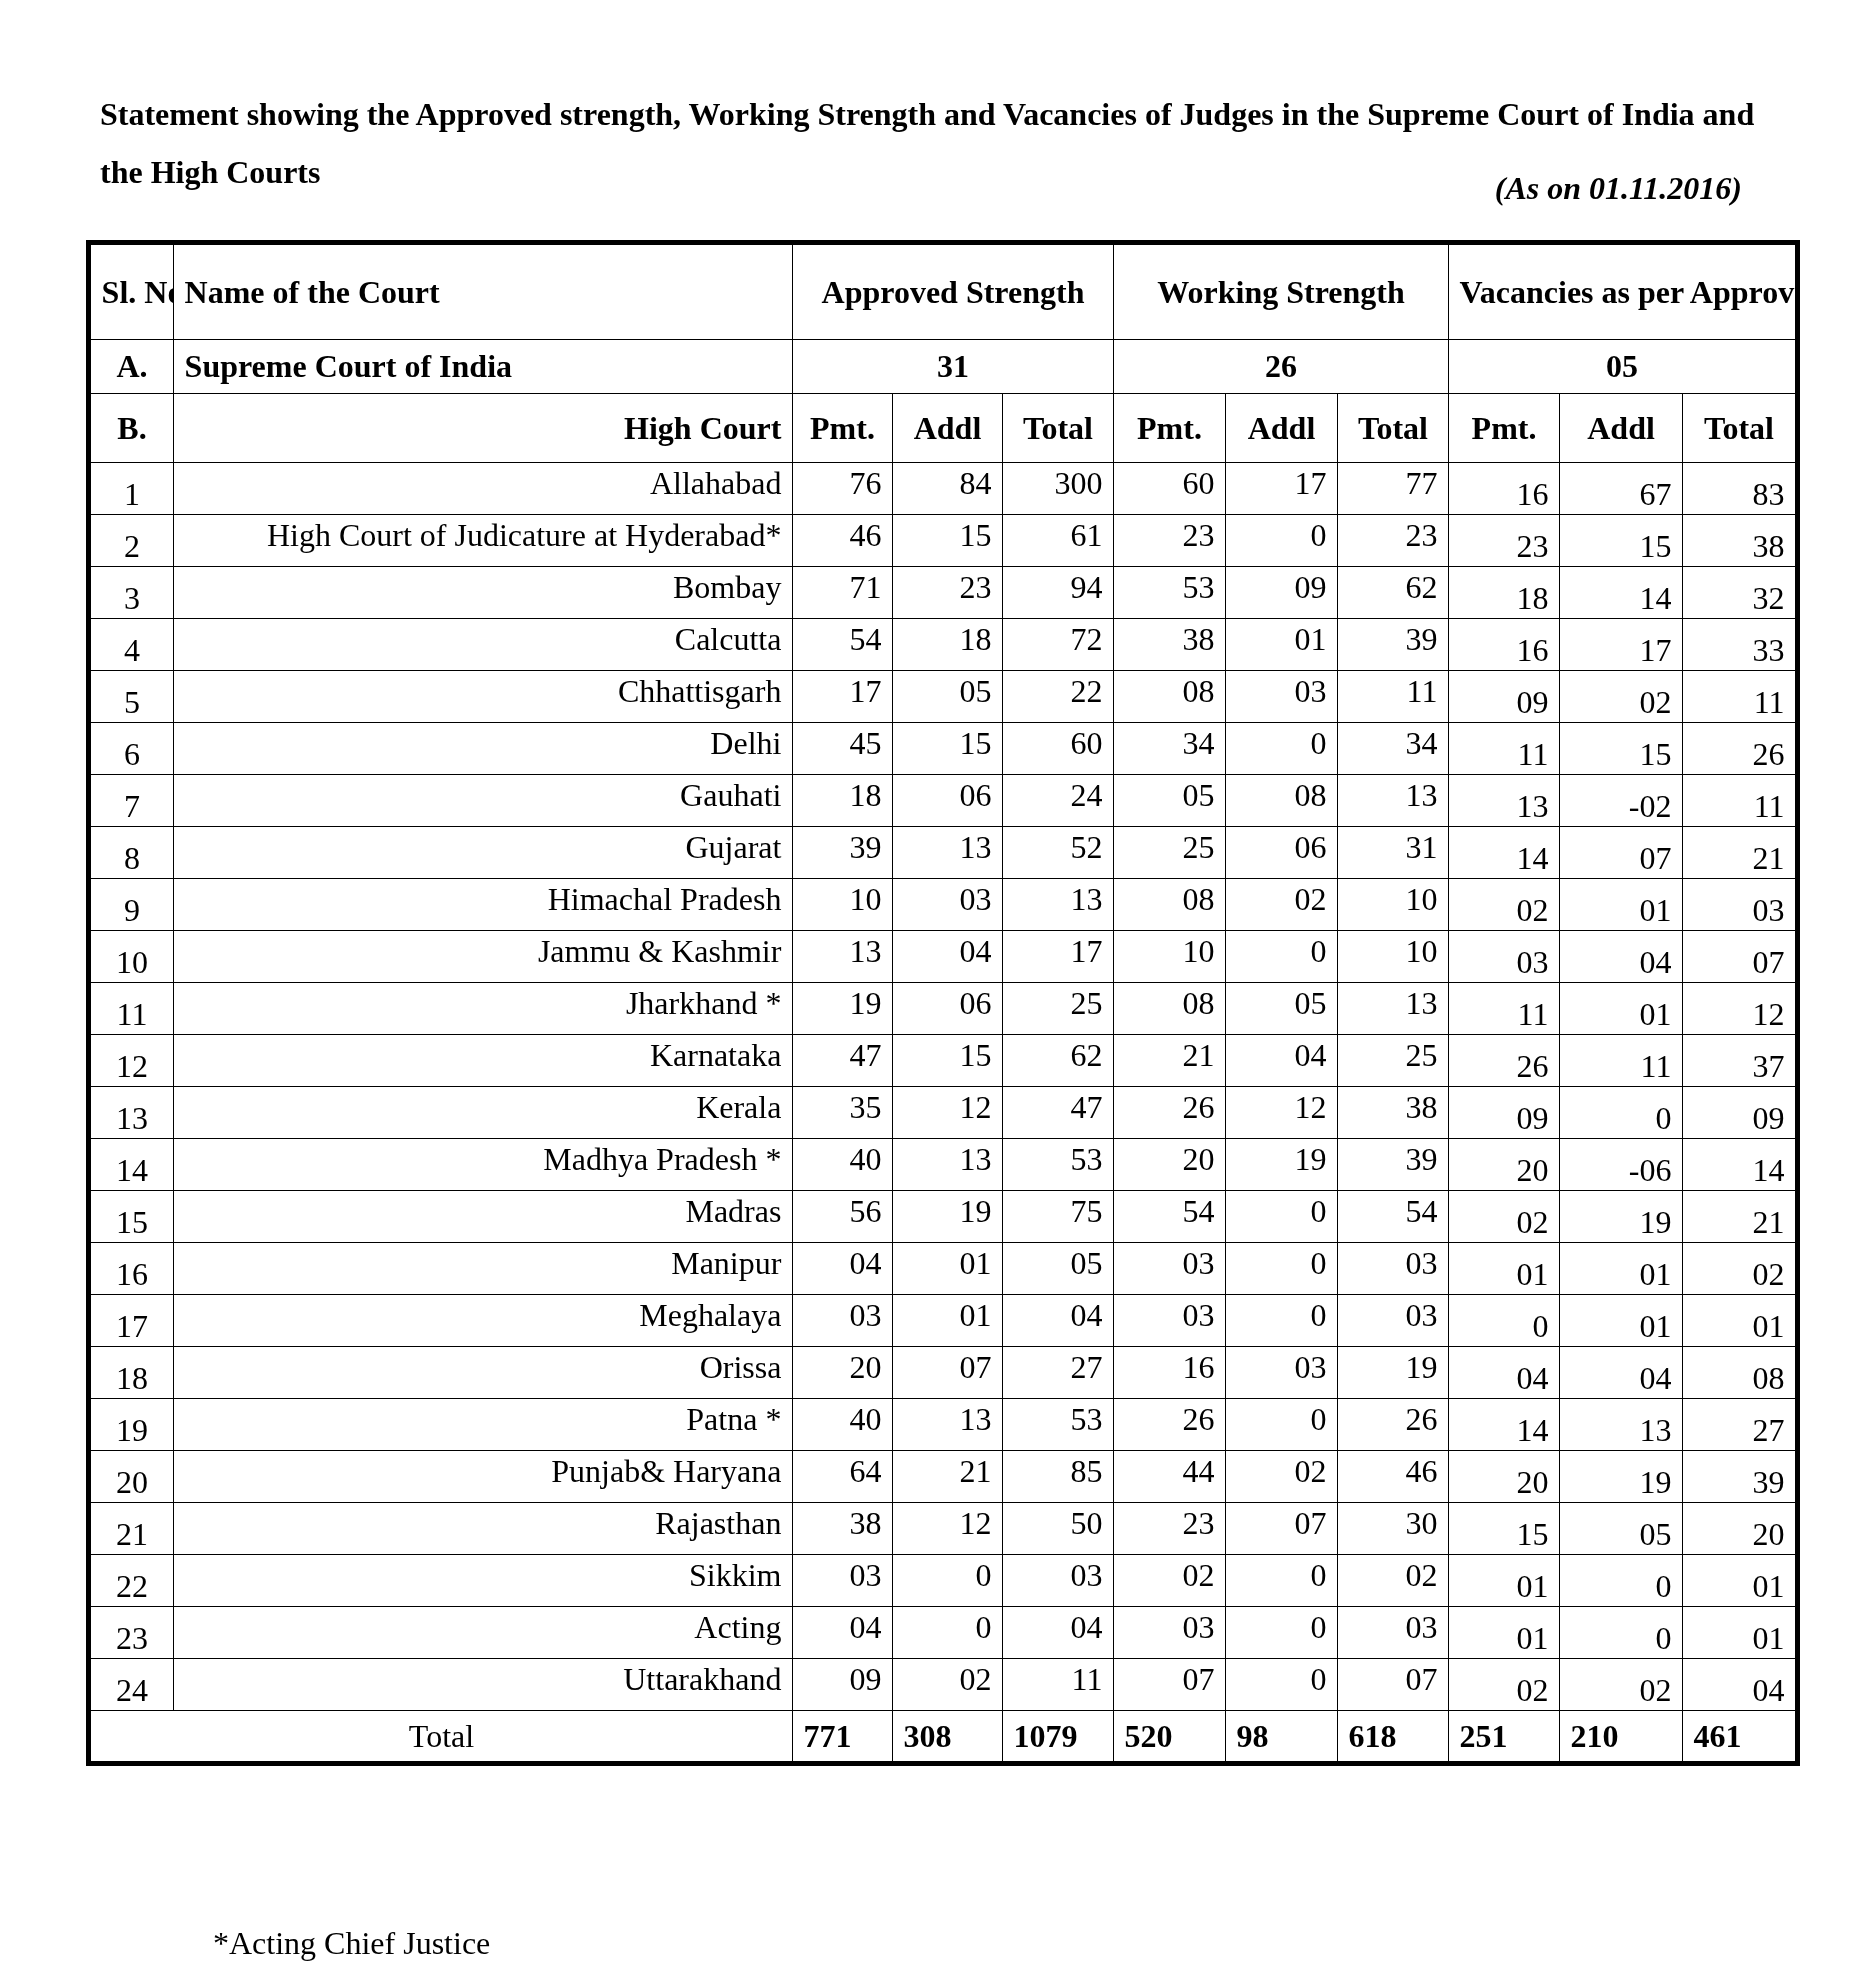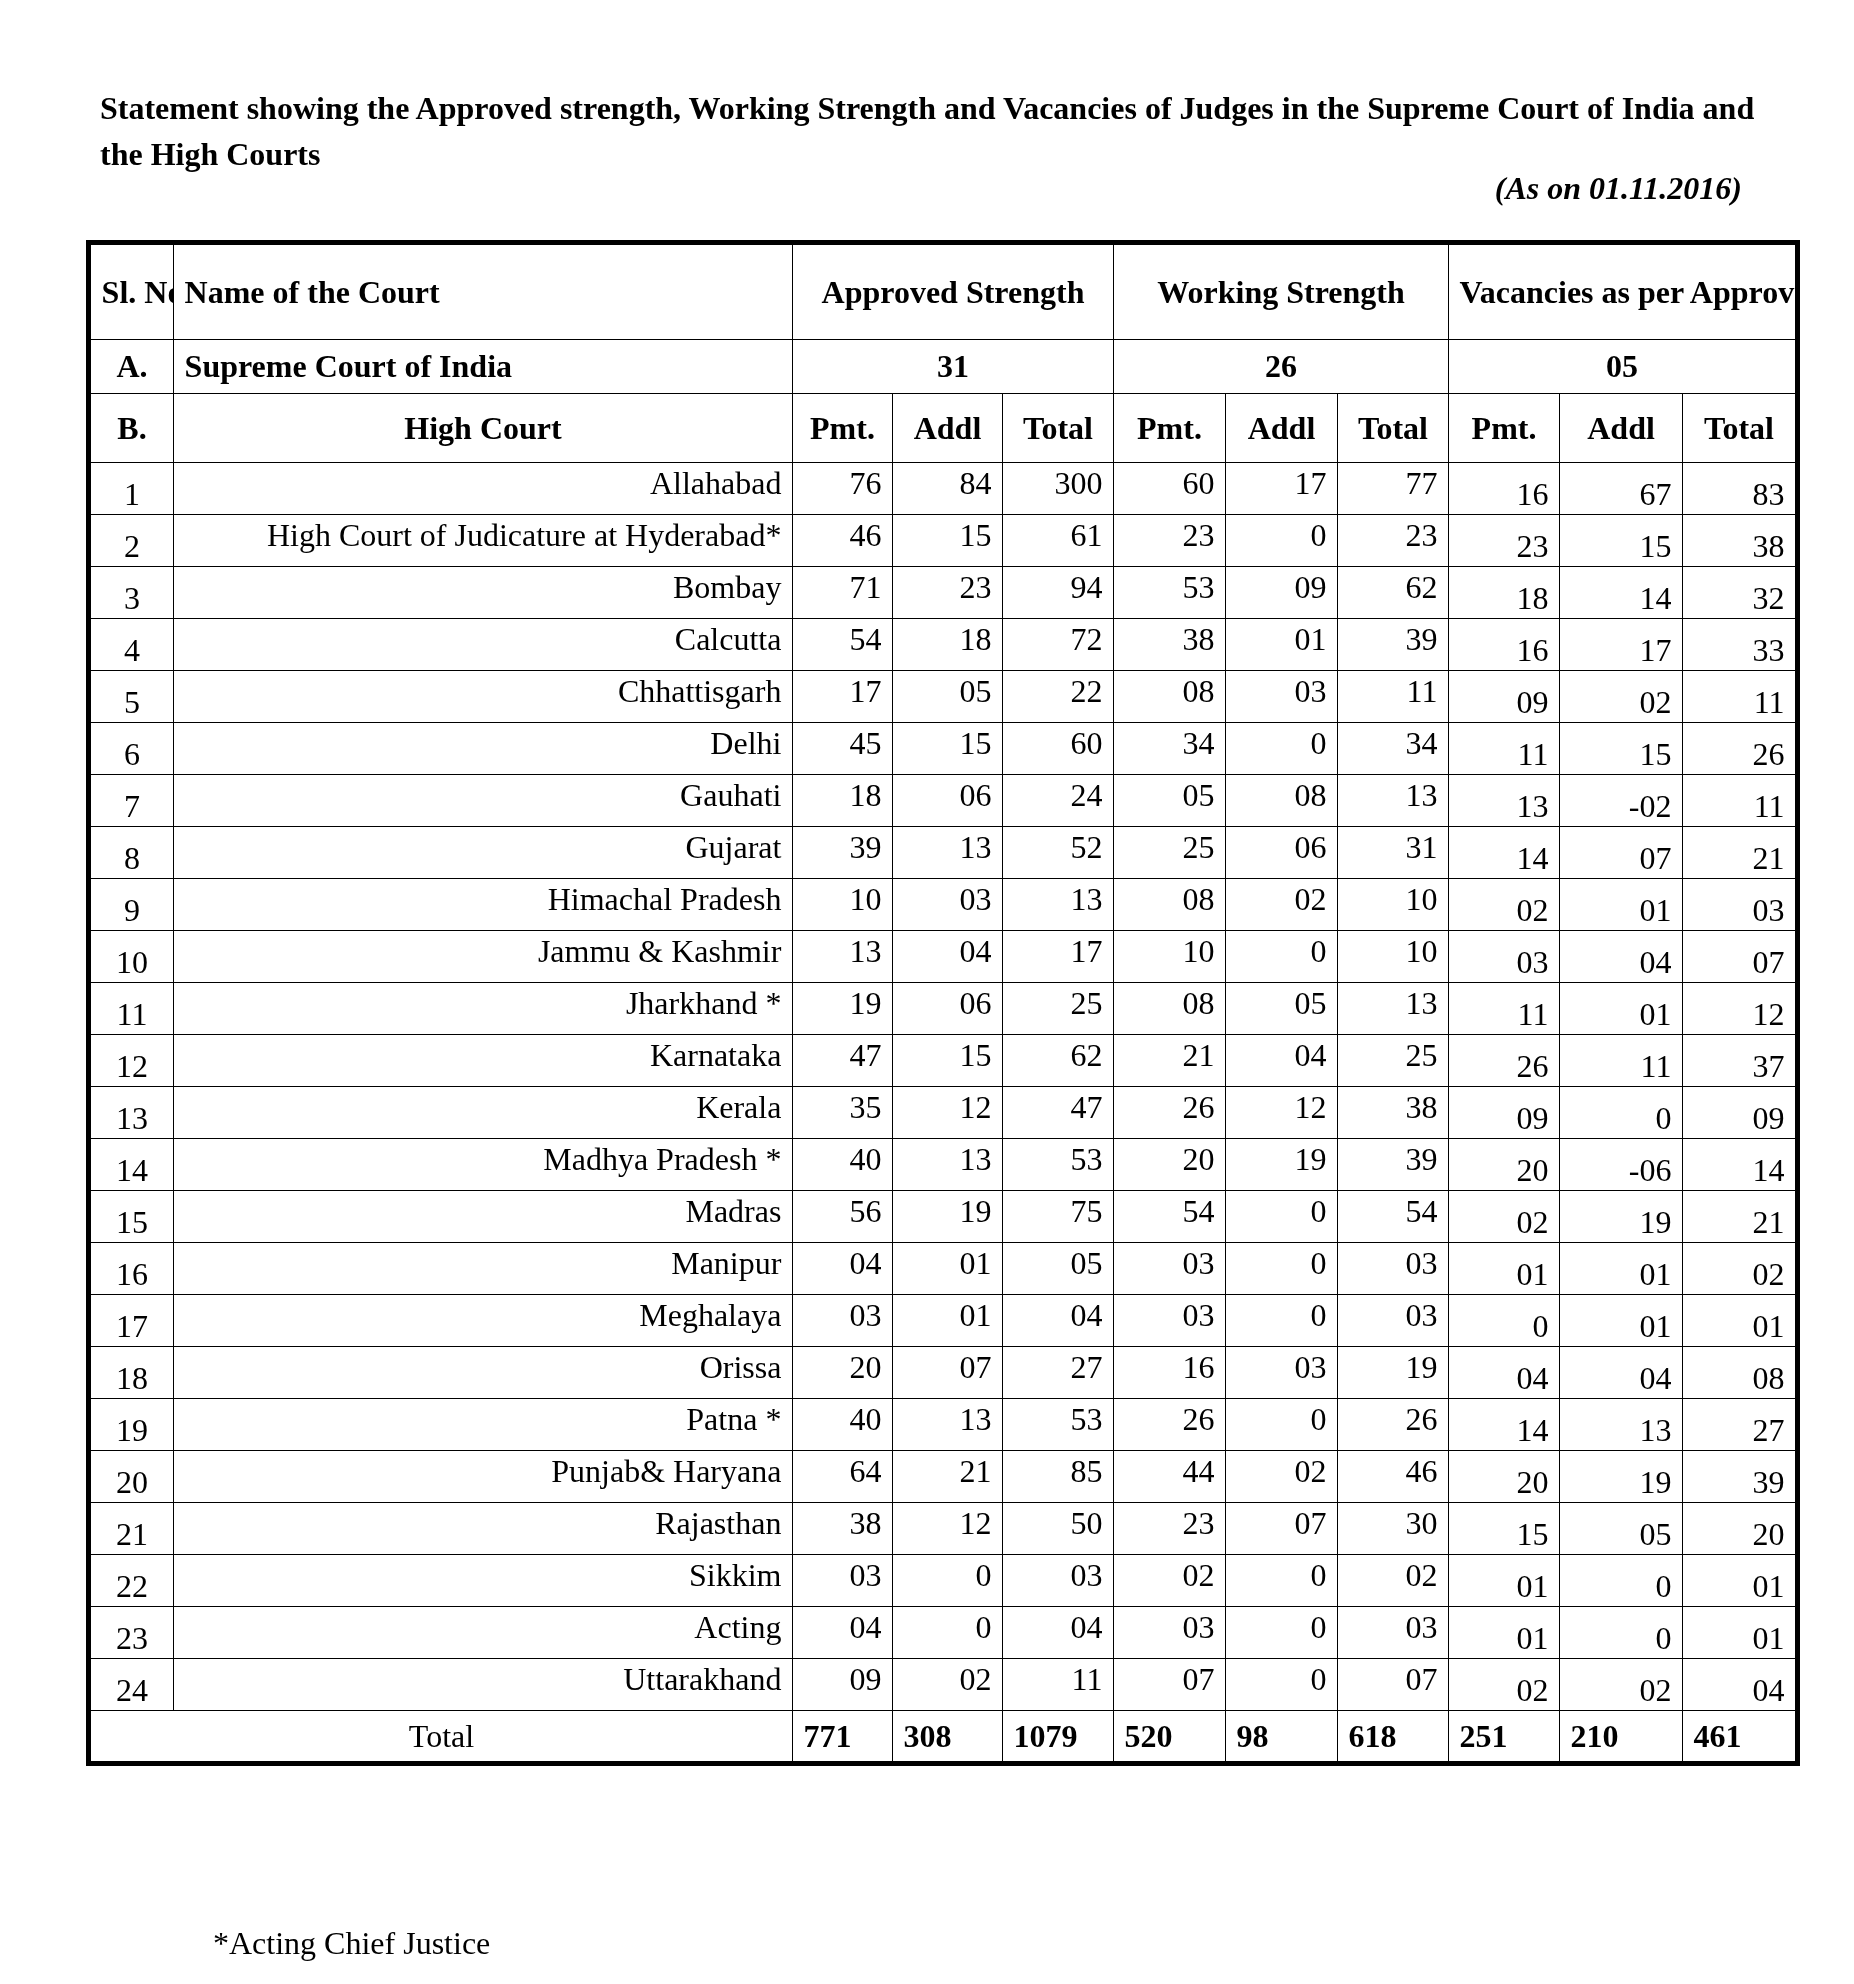--- a/index.html
+++ b/index.html
@@ -2,21 +2,21 @@
 <html style="font-size:12px"><head>
 <meta charset="utf-8">
 <style>
   html, body { margin: 0; padding: 0; background: #ffffff; }
   body {
     width: 1854px; height: 1985px; position: relative; overflow: hidden;
     font-family: "Liberation Serif", "DejaVu Serif", serif; color: #000;
   }
   .title {
     position: absolute; left: 100px; top: 85px; width: 1692px;
-    font-weight: bold; font-size: 32px; line-height: 46px;
+    font-weight: bold; font-size: 32px; line-height: 58px;
   }
   .asof {
     position: absolute; right: 112px; top: 168px;
     font-weight: bold; font-size: 32px; line-height: 41px; font-style: italic;
   }
   table.main {
     position: absolute; left: 86px; top: 240px; width: 1708px;
     border-collapse: collapse; border: 5.3px solid #000; table-layout: fixed;
   }
   table.main td, table.main th {
@@ -25,21 +25,21 @@
   }
   table.main th { font-weight: bold; }
   .hdr-row { height: 97px; }
   .hdr-row th { text-align: center; line-height: 38px; white-space: normal; }
   .hdr-row th.name { text-align: left; }
   .sc-row { height: 54px; font-weight: bold; }
   .sc-row td { font-weight: bold; border-top: 3px solid #000; border-bottom: 3px solid #000; }
   .sub-row { height: 69px; }
   .sub-row th { vertical-align: bottom; padding-bottom: 0; line-height: 35px; }
   .sub-row th.num { text-align: center; }
-  .sub-row th.name { text-align: center; }
+  .sub-row th.name { text-align: right; }
   .data-row { height: 52px; }
   .data-row td { border-top: 3px solid #000; border-bottom: 3px solid #000; }
   .data-row td.sl { text-align: center; vertical-align: bottom; padding-bottom: 1.5px; }
   .data-row td.name { vertical-align: top; padding-top: 1.5px; text-align: right; }
   .data-row td.num { text-align: right; vertical-align: top; padding-top: 1.5px; }
   .data-row td.num.vac { vertical-align: bottom; padding-bottom: 1.5px; }
   .total-row { height: 53px; }
   .total-row td { border-top: 3px solid #000; }
   .total-row td.label { text-align: center; }
   .total-row td.num { text-align: left; font-weight: bold; }

